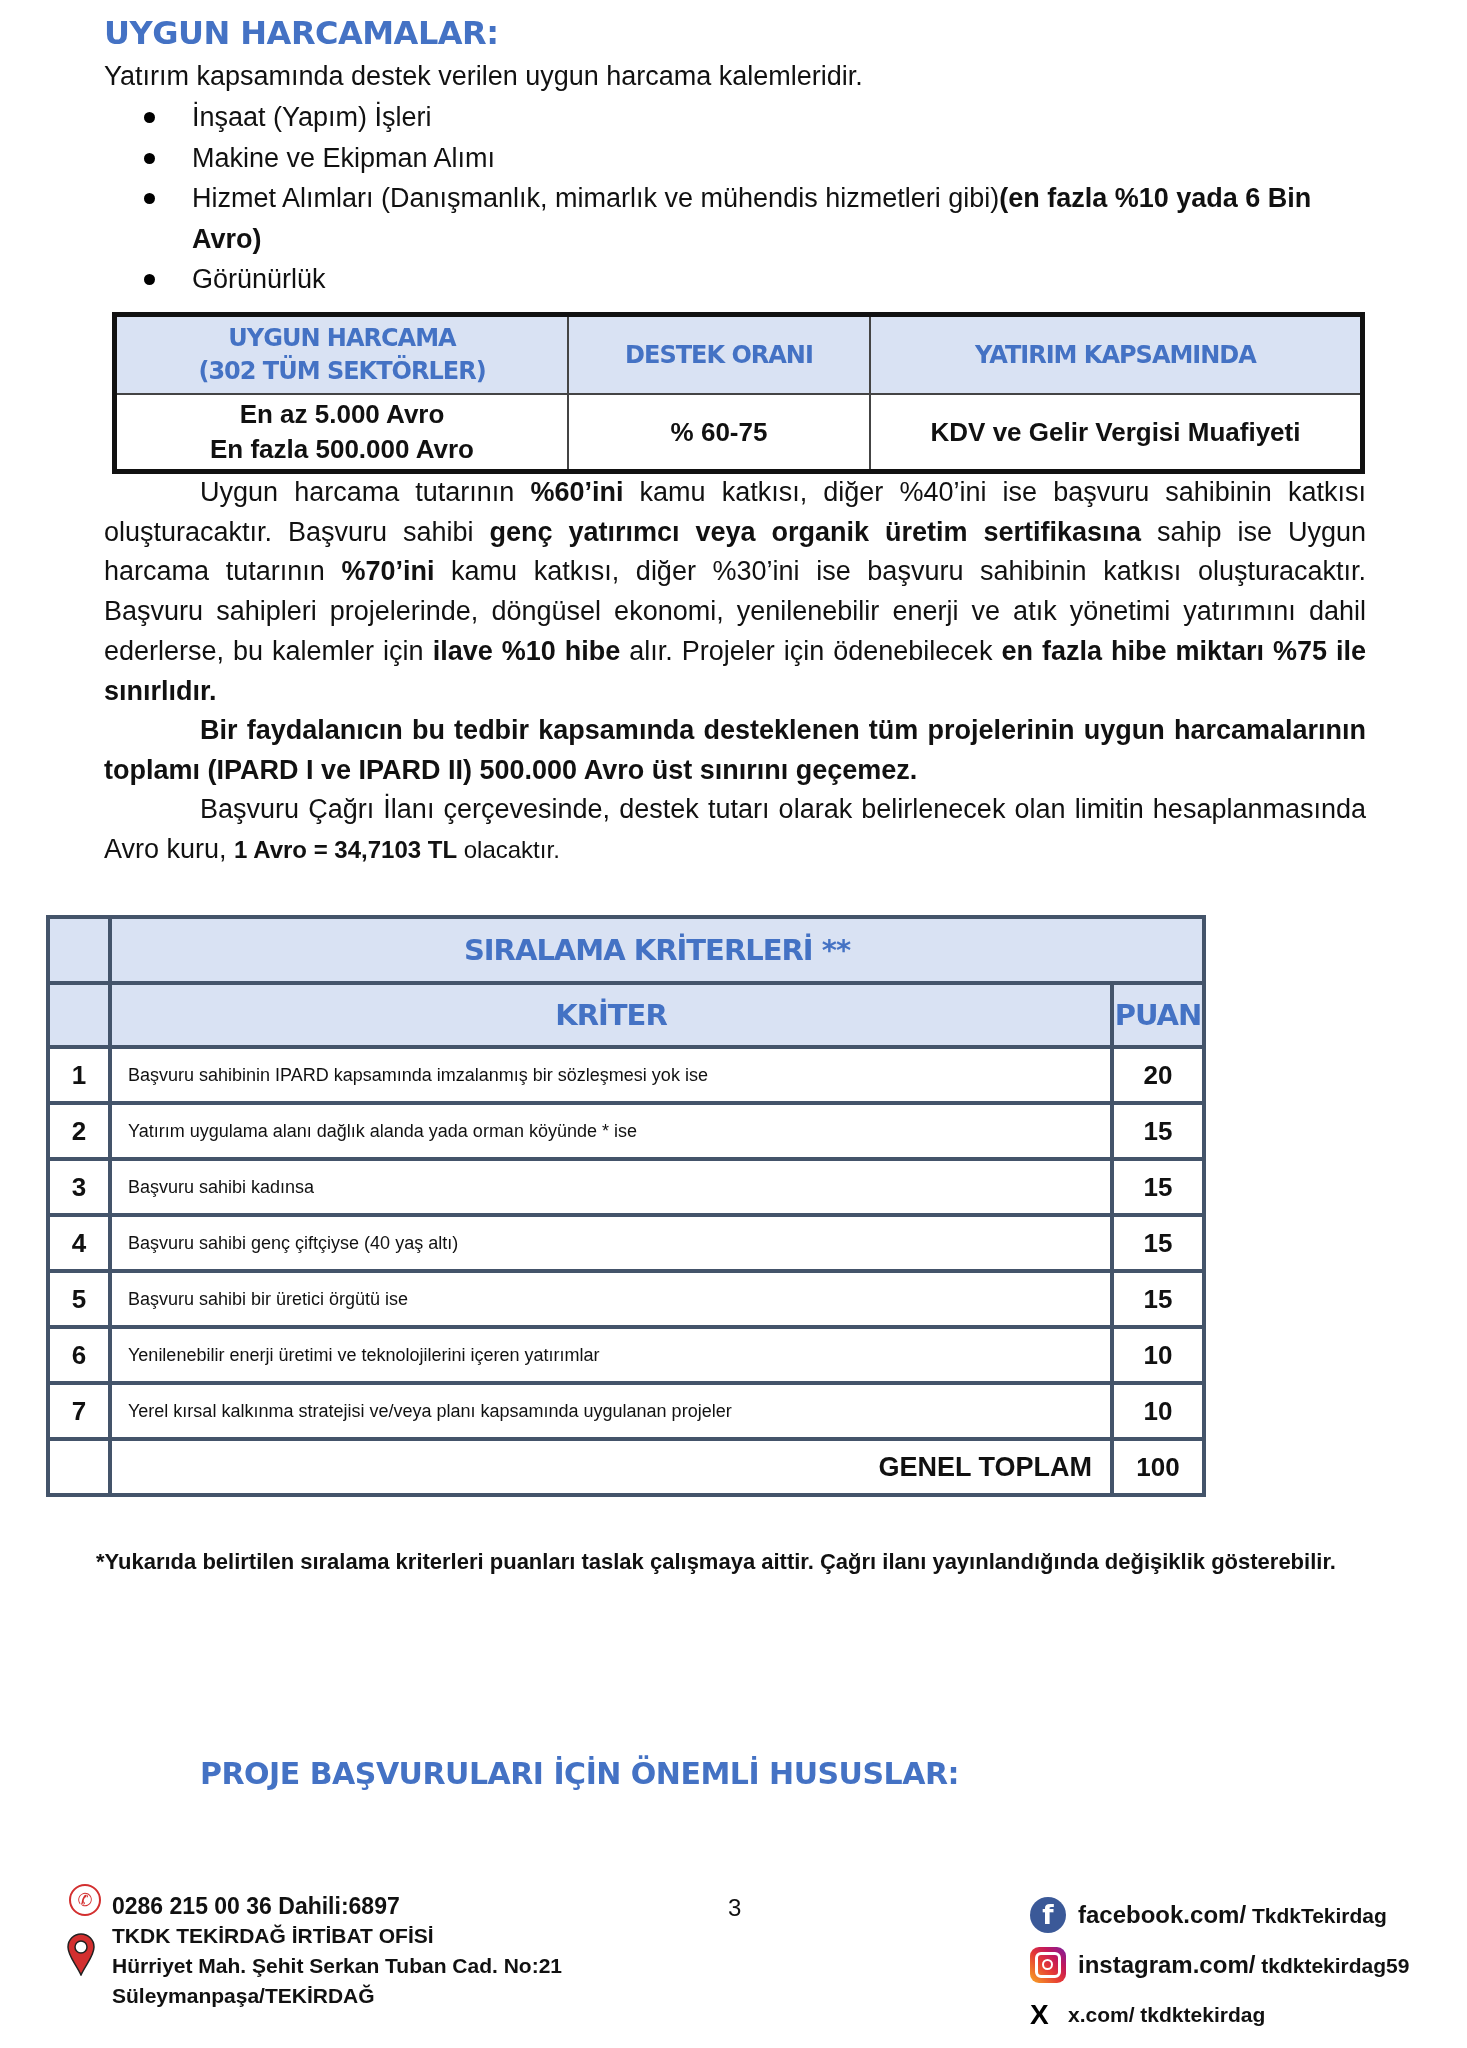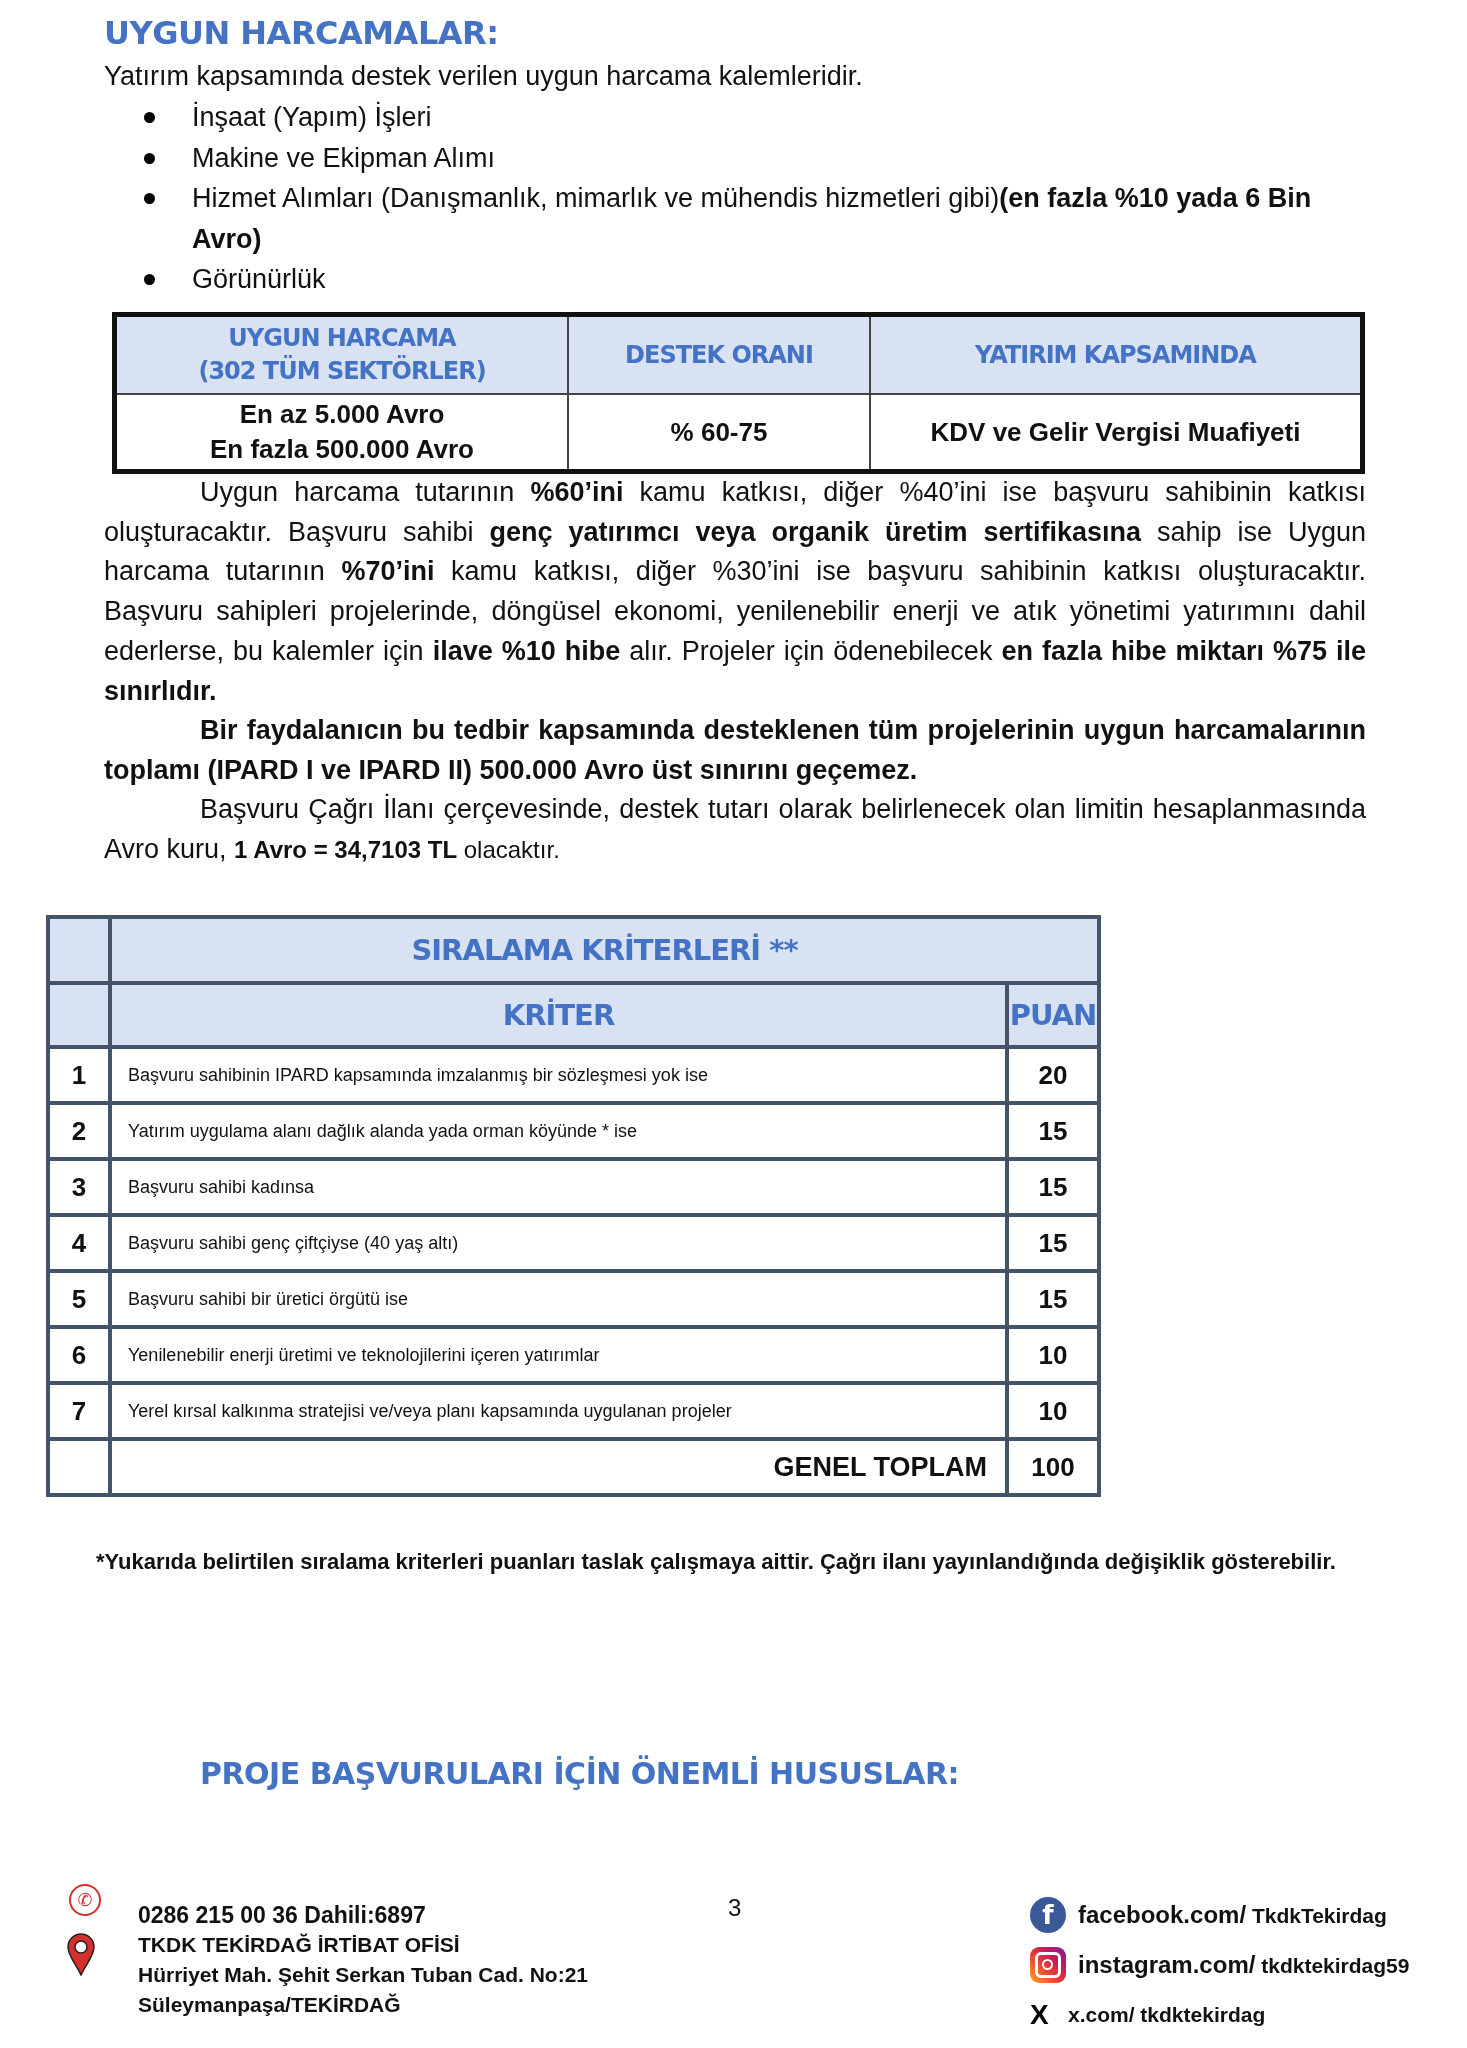--- a/index.html
+++ b/index.html
@@ -23,37 +23,37 @@
   #tbl1 { left: 112px; top: 312px; width: 1253px; border: 5px solid #111; border-collapse: collapse; padding-left: 44px; }
   #tbl1 td, #tbl1 th { border: 2px solid #444; text-align: center; padding: 0; }
   #tbl1 th { background: #d9e2f3; height: 76px; color: #4472c4; font-weight: 900;
              font-family: "DejaVu Sans", sans-serif; font-size: 24px; line-height: 33px; letter-spacing: -1px; }
   #tbl1 td { height: 74px; font-size: 26px; font-weight: bold; line-height: 35px; }
 
   .para { left: 104px; width: 1262px; font-size: 27px; line-height: 39.7px; }
   .indent { display: inline-block; width: 96px; }
 
   
-  #tbl2 { left: 46px; top: 915px; width: 1055px; border-collapse: collapse; border: 4px solid #737373; }
+  #tbl2 { left: 46px; top: 915px; width: 1160px; border-collapse: collapse; border: 4px solid #737373; }
   #tbl2 td, #tbl2 th { border: 4px solid #44546a; padding: 0; }
   #tbl2 .hdr { background: #d9e2f3; color: #4472c4; font-weight: 900; text-align: center;
                font-family: "DejaVu Sans", sans-serif; letter-spacing: -1px; }
   #tbl2 .hdr1 { height: 62px; font-size: 29px; }
   #tbl2 .hdr2 { height: 60px; font-size: 29px; }
   #tbl2 td.num { width: 58px; text-align: center; font-weight: bold; font-size: 26px; }
   #tbl2 td.crit { padding-left: 16px; font-size: 18px; }
   #tbl2 td.pts { width: 88px; text-align: center; font-weight: bold; font-size: 26px; }
   #tbl2 tr.row td { height: 52px; }
   #tbl2 td.total-label { text-align: right; padding-right: 18px; font-weight: bold; font-size: 27px; }
 
   #footnote { left: 96px; top: 1545px; width: 1262px; font-size: 22px; line-height: 33px; font-weight: bold; }
   #heading2 { left: 200px; top: 1756px; font-size: 30px; }
 
   .footer-text { font-weight: bold; font-size: 21px; line-height: 30px; }
-  #contact { left: 138px; top: 1891px; margin-top: 9px; }
+  #contact { left: 112px; top: 1891px; }
   #phone-icon { left: 69px; top: 1884px; width: 28px; height: 28px; border: 2px solid #d32f2f; border-radius: 50%;
                 color: #d32f2f; font-size: 18px; line-height: 28px; text-align: center; }
   #pin-icon { left: 66px; top: 1932px; width: 30px; height: 44px; }
   #pageno { left: 728px; top: 1894px; font-size: 24px; }
   #social { left: 1030px; top: 1890px; }
   .social-row { display: flex; align-items: center; height: 50px; }
   .social-row .ico { width: 36px; height: 36px; margin-right: 12px; display: flex; align-items: center; justify-content: center; }
   .fb { background: #3b5998; border-radius: 50%; color: #fff; font-weight: bold; font-size: 26px; font-family: "DejaVu Sans", sans-serif; }
   .ig { border-radius: 9px; background: linear-gradient(45deg, #f9a825 0%, #e53935 45%, #c2185b 70%, #7b1fa2 100%); }
   .ig-inner { width: 20px; height: 20px; border: 3px solid #fff; border-radius: 6px; position: relative; }

